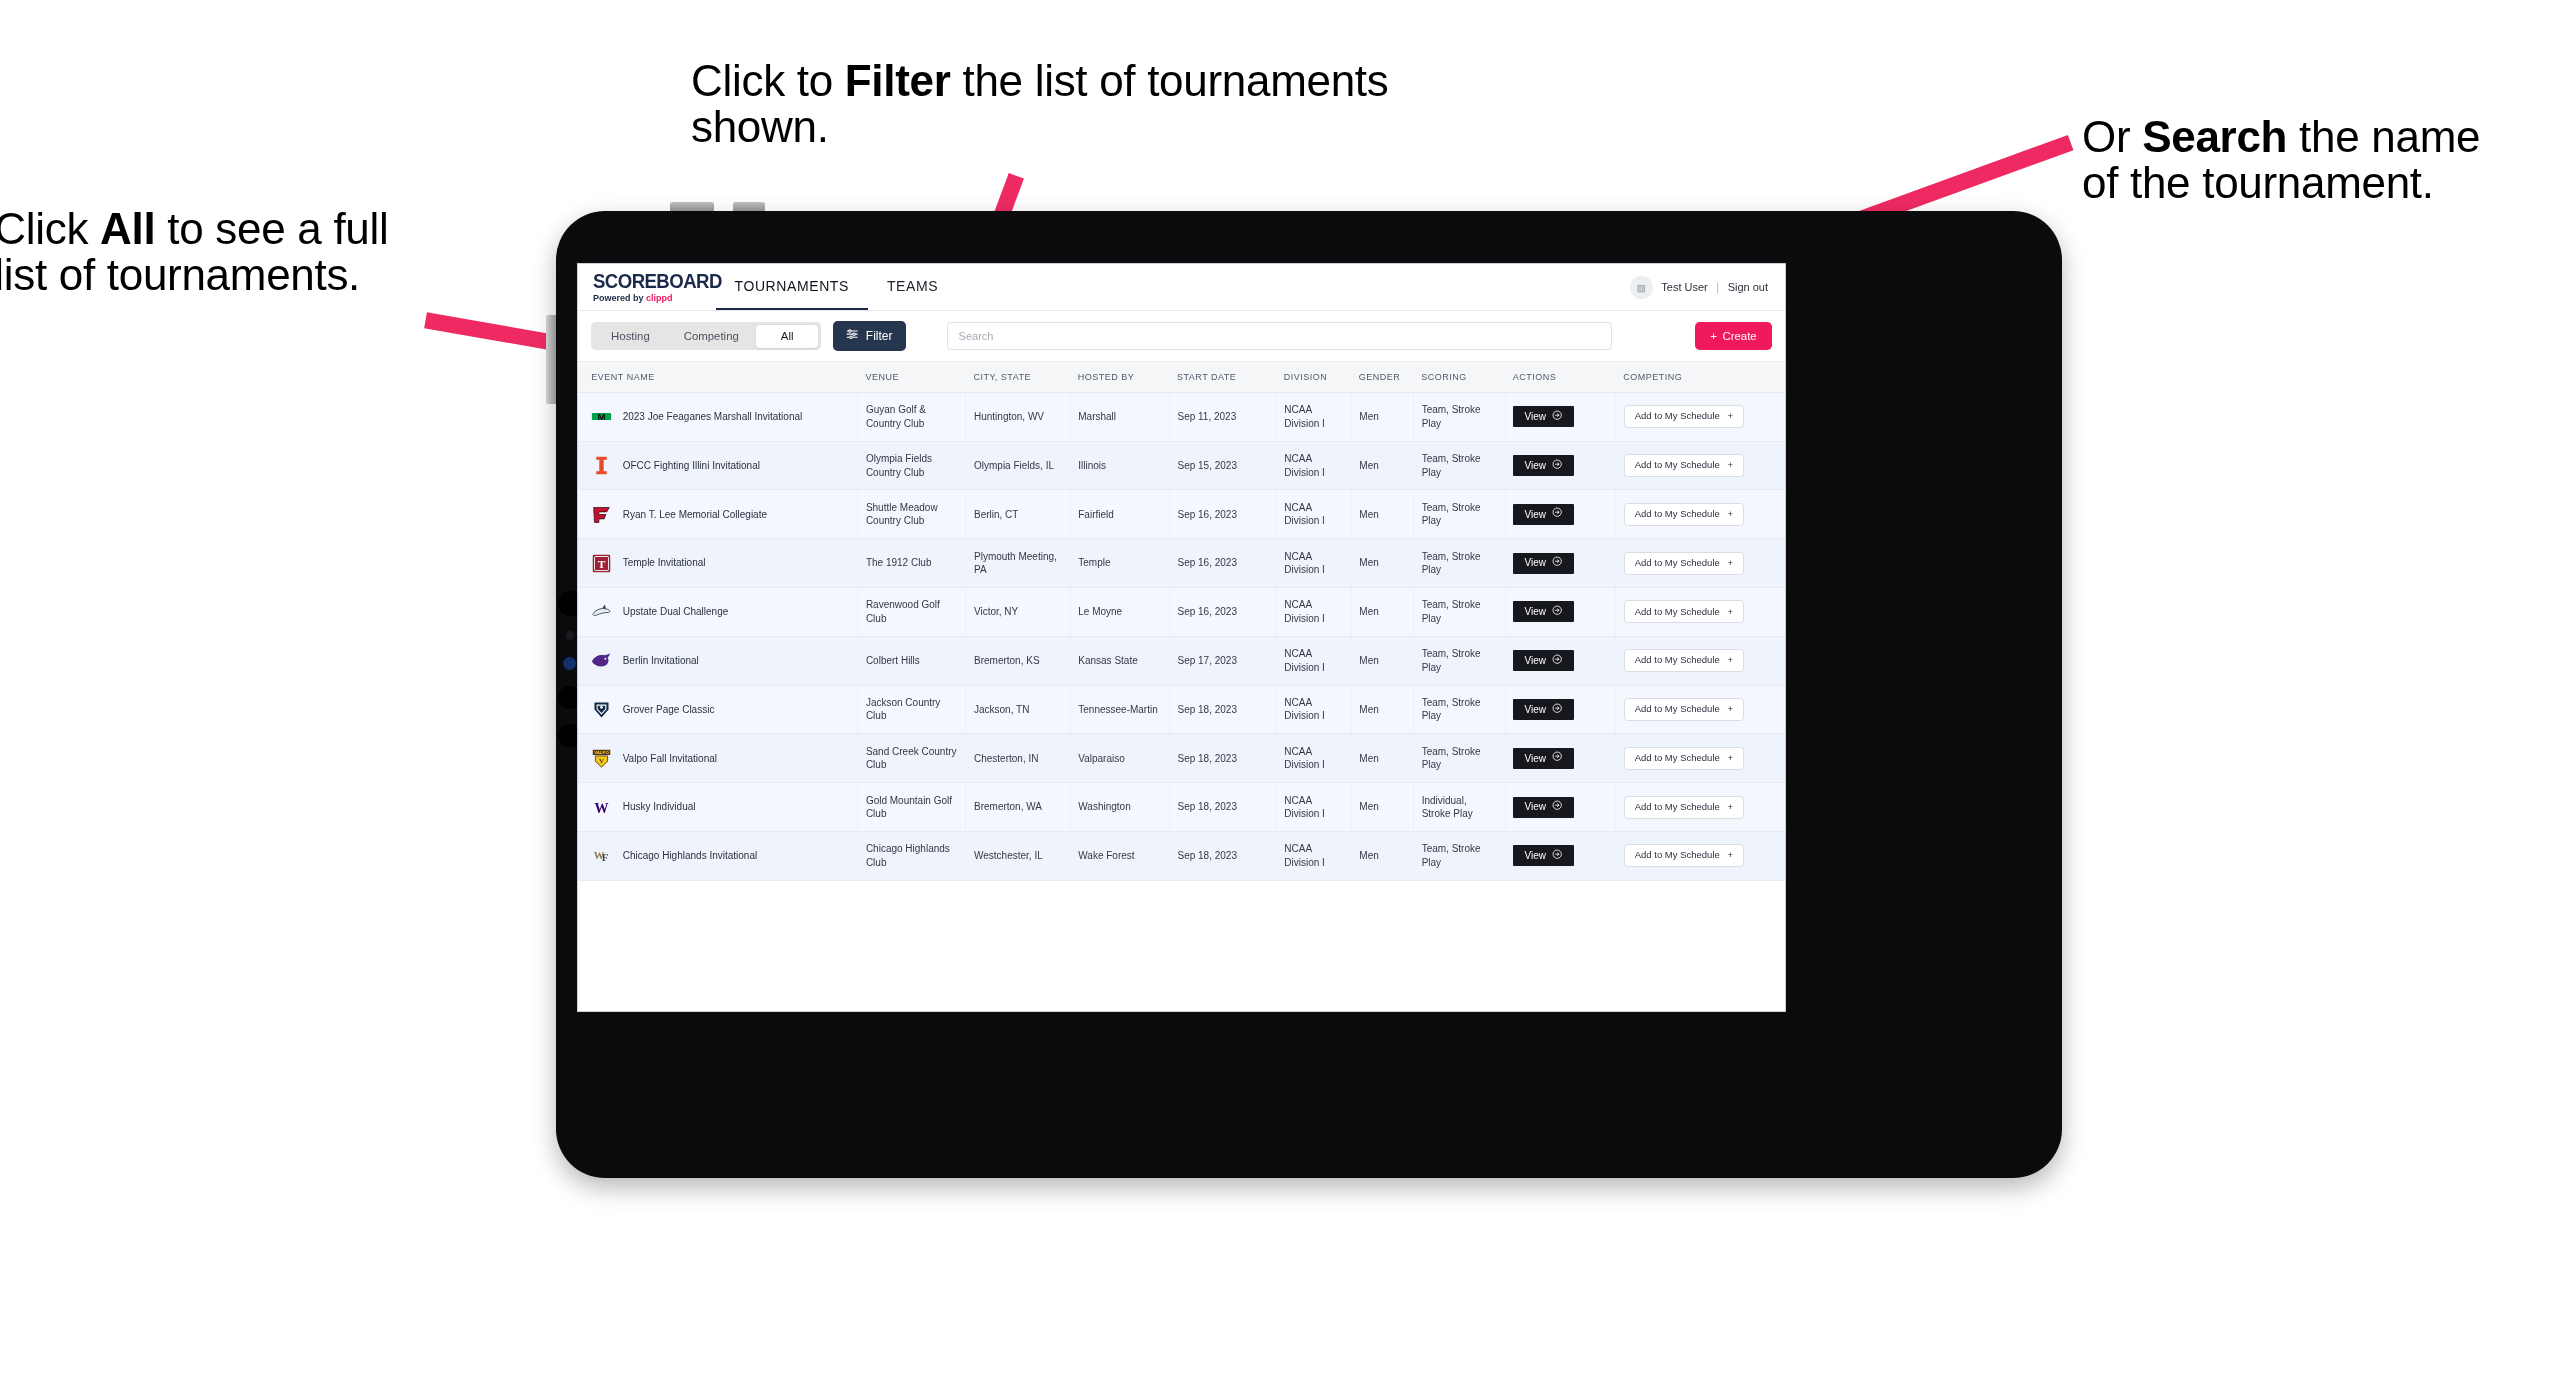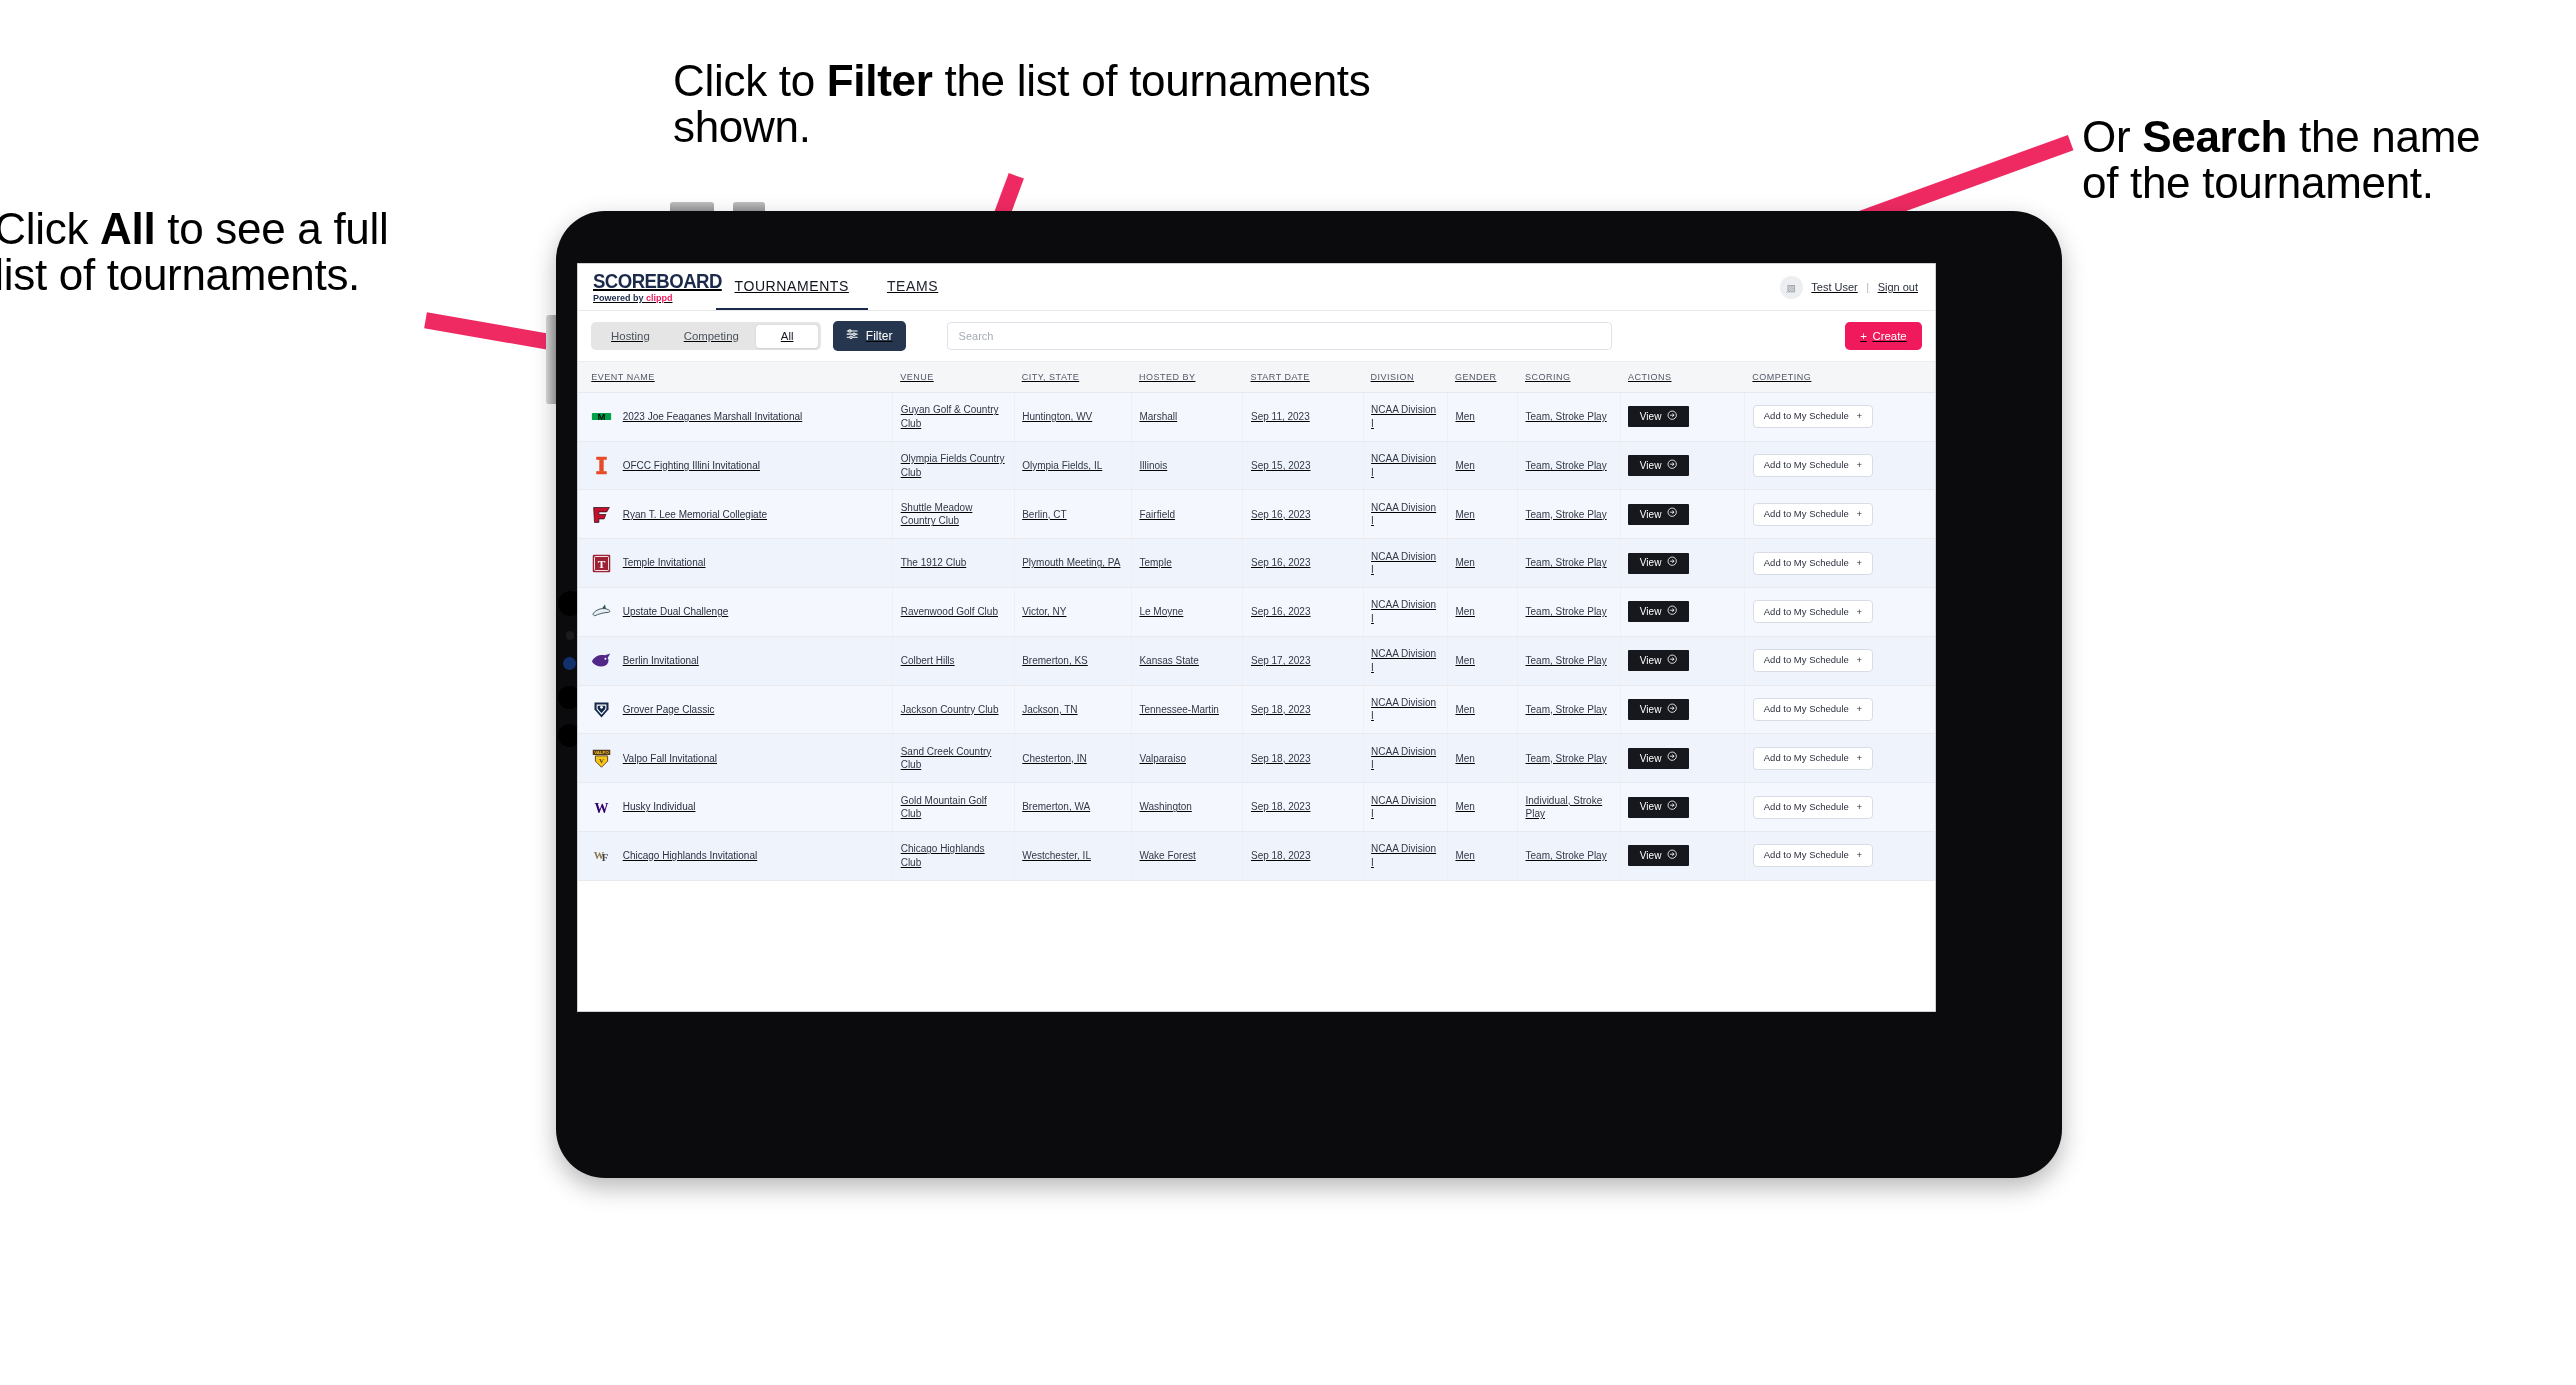--- a/index.html
+++ b/index.html
@@ -16,21 +16,21 @@
     position: absolute;
     color: #000;
     font-size: 44px;
     line-height: 1.05;
     font-weight: 400;
     letter-spacing: -0.3px;
     white-space: pre-line;
   }
   .anno b { font-weight: 700; }
   #anno-all   { left: -5.7px;  top: 160px; width: 456px; }
-  #anno-filter{ left: 673px; top: 11.4px;  width: 703px; }
+  #anno-filter{ left: 691px; top: 11.4px;  width: 703px; }
   #anno-search{ left: 2082px;top: 68px;  width: 446px; }
 
   .arrow-svg { position: absolute; left: 0; top: 0; width: 2576px; height: 1386px; pointer-events: none; }
 
   
   .device {
     position: absolute;
     left: 556px; top: 211px;
     width: 1506px; height: 967px;
     background: #0b0b0d;
@@ -60,25 +60,24 @@
   .cam1 { top:380px; width:25px; height:25px; }
   .cam2 { top:420px; width:8.5px;  height:8.5px;  background:#1b1b1f; left:9.5px;}
   .cam3 { top:446px; width:13.3px; height:13.3px; background:#12306b; left:6.6px;}
   .cam4 { top:475px; width:23px; height:23px; }
   .cam5 { top:513px; width:23px; height:23px; }
 
   
   .screen {
     position: absolute;
     left: 22px; top: 53px;
-    width: 1357px; height: 747px;
+    width: 1207px; height: 747px;
     background: #ffffff;
     overflow: hidden;
     box-shadow: 0 0 0 0.9px #e6e6ea;
-    text-decoration: underline;
   }
 
   
   .topnav {
     height: 47px; background:#fff; display:flex; align-items:stretch;
     border-bottom: 0.9px solid #e9eaee; position: relative;
   }
   .brand { display:flex; flex-direction:column; justify-content:center; padding-left:15px; width:128px; }
   .brand-title {
     font-family: "Liberation Sans", sans-serif;

